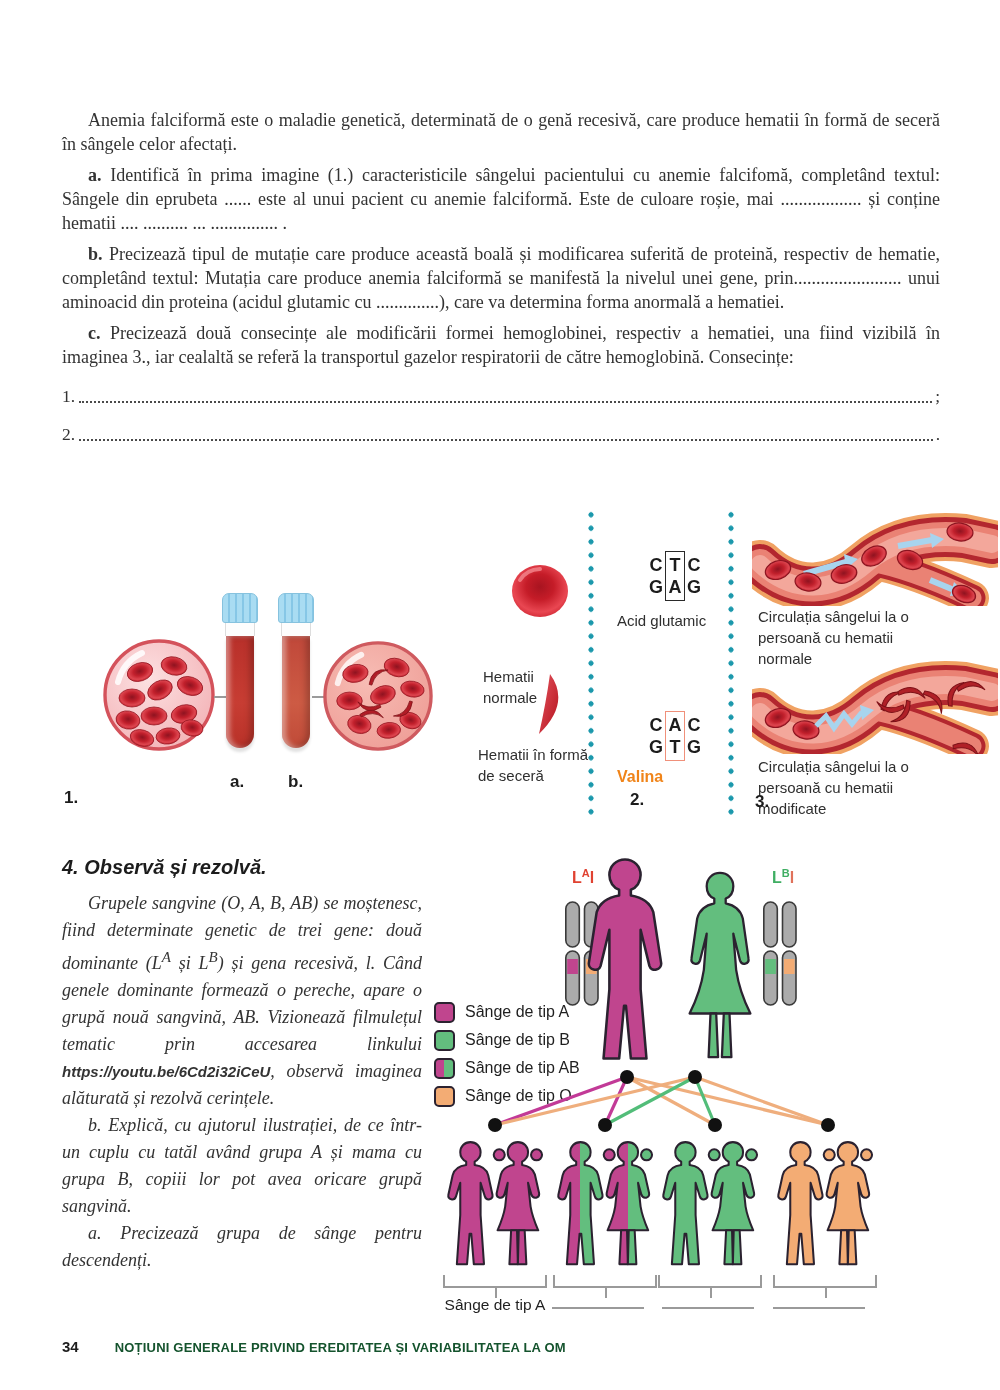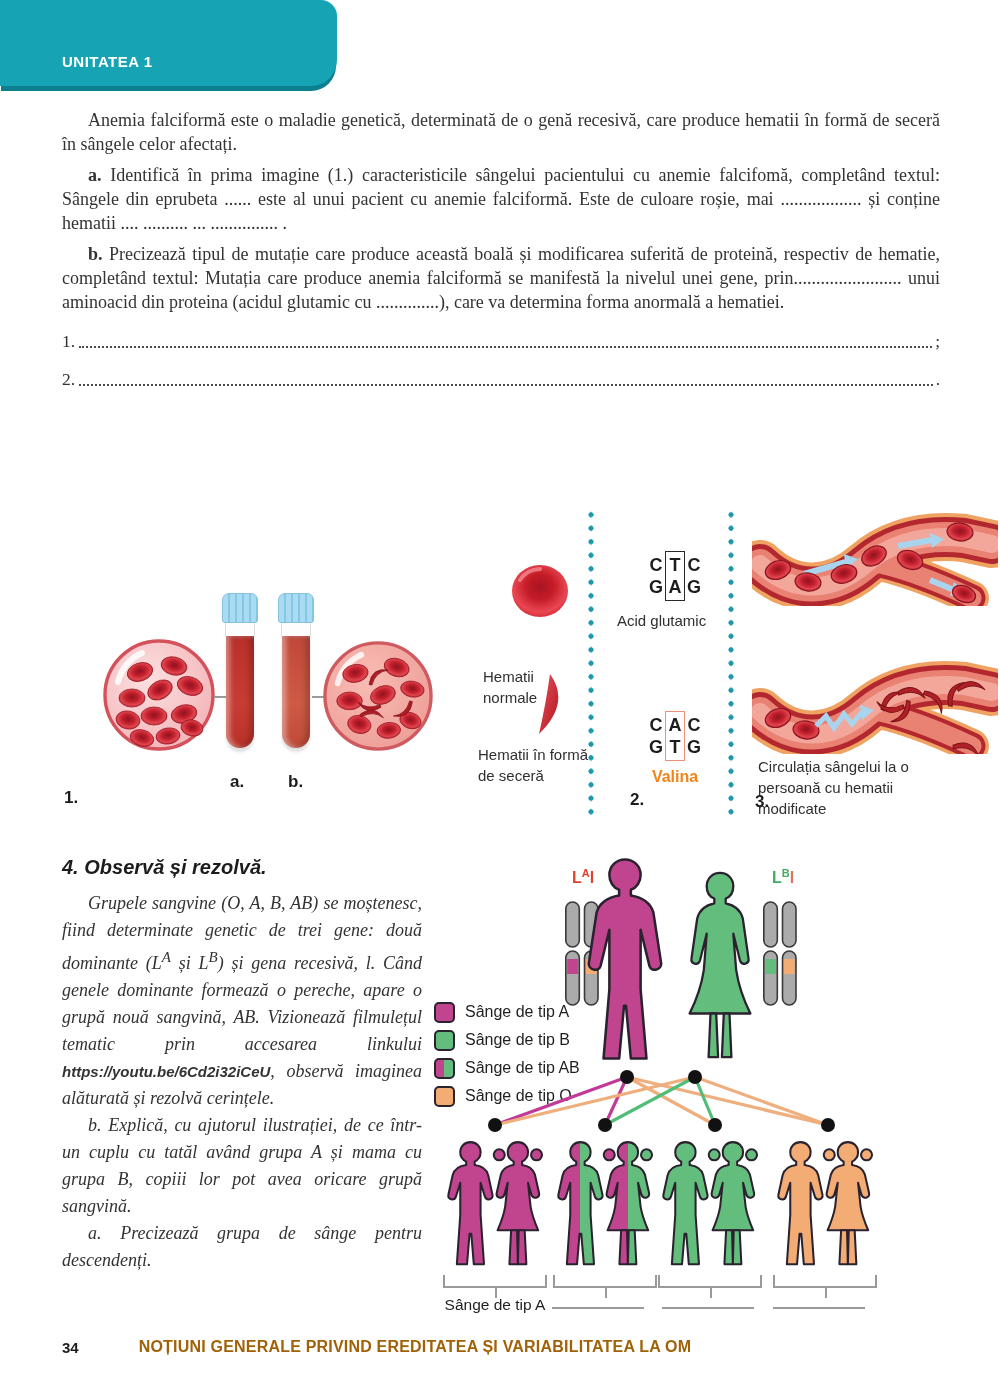--- a/index.html
+++ b/index.html
@@ -39,21 +39,21 @@
   .blood-a { background:linear-gradient(180deg,#b8302a,#c73d33 60%,#b83128); }
   .blood-b { background:linear-gradient(180deg,#c0483a,#cd5b44 60%,#bf4a38); }
   .connector { height:2px; background:#9a9a9a; }
   .codon { width:60px; }
   .codon .row { display:flex; justify-content:center; }
   .codon .nt { width:19px; text-align:center; font-weight:bold; font-size:18px; line-height:22px; color:#1c1c1c; }
   .codon .mid-box { position:absolute; left:50%; transform:translateX(-50%); width:20px; top:-3px; height:50px; }
   .box-black { border:1.4px solid #2a2a2a; }
   .box-red { border:1.4px solid #f0907a; }
   .nt-red { color:#e2492f; }
-  .valina { color:#f08419; font-weight:bold; font-size:16px; text-align:center; }
+  .valina { color:#f08419; font-weight:bold; font-size:16px; text-align:left; }
 
   
   .sec4 { position:absolute; left:62px; top:856px; width:360px;font-style:italic; }
   .sec4 p.body { font-size:18px; line-height:27px; margin-bottom:0; }
   .url { font-family:"Liberation Sans", sans-serif; font-size:15px; font-weight:bold; color:#333; text-decoration:none; }
 
   
   .pedigree { position:absolute; left:420px; top:855px; width:580px; height:470px; }
   .geno { position:absolute; font-weight:bold; font-size:16px; }
   .geno sup { font-size:11px; }
@@ -64,23 +64,23 @@
   .sw-a { background:#c0458e; } .sw-b { background:#63be7e; }
   .sw-ab { background:linear-gradient(90deg,#c0458e 50%,#63be7e 50%); } .sw-o { background:#f3ac74; }
   .legend .lab { font-size:16px; color:#1f1f1f; }
   .bracket { position:absolute; height:13px; border-left:2.4px solid #9a9a9a; border-right:2.4px solid #9a9a9a;
              border-bottom:2.4px solid #9a9a9a; }
   .bracket::after { content:""; position:absolute; left:50%; bottom:-12px; width:2.4px; height:12px; background:#9a9a9a; }
   .group-label { position:absolute; font-size:15.5px; color:#1f1f1f; text-align:center; }
   .blank-line { position:absolute; border-top:2.2px solid #9a9a9a; }
 
   
-  .footer { position:absolute; left:62px; top:1338px; display:flex; align-items:flex-end;gap:24px; }
+  .footer { position:absolute; left:62px; top:1338px; display:flex; align-items:flex-end; }
   .footer .pagenum { font-weight:bold; font-size:15px; color:#1c1c1c; margin-right:36px; }
-  .footer .chapter { font-weight:bold; font-size:16px; color:#a16207; letter-spacing:.2px; }
+  .footer .chapter { font-weight:bold; font-size:13px; color:#14532d; letter-spacing:.2px; }
 </style>
 </head>
 <body>
 
 <svg width="0" height="0" style="position:absolute">
   <defs>
     <radialGradient id="g-rbc" cx="50%" cy="45%" r="60%">
       <stop offset="0%" stop-color="#8f1320"></stop>
         <stop offset="42%" stop-color="#c2202c"></stop>
       <stop offset="72%" stop-color="#dd454f"></stop>
@@ -110,28 +110,26 @@
     </linearGradient>
     <linearGradient id="splitAB64" gradientUnits="userSpaceOnUse" x1="0" y1="0" x2="64" y2="0">
       <stop offset="0.5" stop-color="#c0458e"></stop>
         <stop offset="0.5" stop-color="#63be7e"></stop>
     </linearGradient>
   </defs>
 </svg>
 
 <div class="page">
 
-  <div class="unit-tab">
-    <span class="unit-label">UNITATEA 1</span>
-  </div>
 
   <div class="sec3">
     <p class="body">Anemia falciformă este o maladie genetică, determinată de o genă recesivă, care produce hematii în formă de seceră în sângele celor afectați.</p>
     <p class="body"><b>a.</b> <span>Identifică în prima imagine (1.) caracteristicile sângelui pacientului cu anemie falcifomă, completând textul: Sângele din eprubeta ...... este al unui pacient cu anemie falciformă. Este de culoare roșie, mai .................. și conține hematii .... .......... ... ............... .</span></p>
     <p class="body"><b>b.</b> <span>Precizează tipul de mutație care produce această boală și modificarea suferită de proteină, respectiv de hematie, completând textul: Mutația care produce anemia falciformă se manifestă la nivelul unei gene, prin........................ unui aminoacid din proteina (acidul glutamic cu ..............), care va determina forma anormală a hematiei.</span></p>
+    <p class="body"><b>c.</b> <span>Precizează două consecințe ale modificării formei hemoglobinei, respectiv a hematiei, una fiind vizibilă în imaginea 3., iar cealaltă se referă la transportul gazelor respiratorii de către hemoglobină. Consecințe:</span></p>
     <div class="dotline">
       <span>1.</span>
       <span class="leader"></span>
       <span>;</span>
     </div>
     <div class="dotline">
       <span>2.</span>
       <span class="leader"></span>
       <span>.</span>
     </div>
@@ -267,20 +265,21 @@
       <g fill="url(#g-rbc)" stroke="#8c1420" stroke-width="1.2">
         <ellipse cx="26" cy="66" rx="13" ry="9" transform="rotate(-18 26 66)"></ellipse>
         <ellipse cx="56" cy="78" rx="13" ry="9" transform="rotate(8 56 78)"></ellipse>
         <ellipse cx="92" cy="70" rx="13" ry="9" transform="rotate(-14 92 70)"></ellipse>
         <ellipse cx="122" cy="52" rx="13" ry="9" transform="rotate(-28 122 52)"></ellipse>
         <ellipse cx="158" cy="56" rx="13" ry="9" transform="rotate(20 158 56)"></ellipse>
         <ellipse cx="208" cy="28" rx="13" ry="9" transform="rotate(6 208 28)"></ellipse>
         <ellipse cx="212" cy="90" rx="12" ry="8" transform="rotate(22 212 90)"></ellipse>
       </g>
     </svg>
+    <div class="abs cap-text" style="left:758px; top:106px; width:188px;">Circulația sângelui la o persoană cu hematii normale</div>
 
     <svg class="abs" style="left:752px; top:152px;" width="246" height="102" viewBox="0 0 246 102">
       <g fill="none" stroke-linecap="round">
         <path d="M8 60 C42 92 82 88 114 60 C140 38 172 30 212 34 L240 40" stroke="#f0a263" stroke-width="48"></path>
         <path d="M118 58 C152 64 186 78 220 94" stroke="#f0a263" stroke-width="34"></path>
         <path d="M8 60 C42 92 82 88 114 60 C140 38 172 30 212 34 L240 40" stroke="#b3272f" stroke-width="40"></path>
         <path d="M118 58 C152 64 186 78 220 94" stroke="#b3272f" stroke-width="27"></path>
         <path d="M8 60 C42 92 82 88 114 60 C140 38 172 30 212 34 L240 40" stroke="#ea8274" stroke-width="30"></path>
         <path d="M118 58 C152 64 186 78 220 94" stroke="#ea8274" stroke-width="19"></path>
         <path d="M8 60 C42 92 82 88 114 60 C140 38 172 30 212 34 L240 40" stroke="#f3a79b" stroke-width="18"></path>

